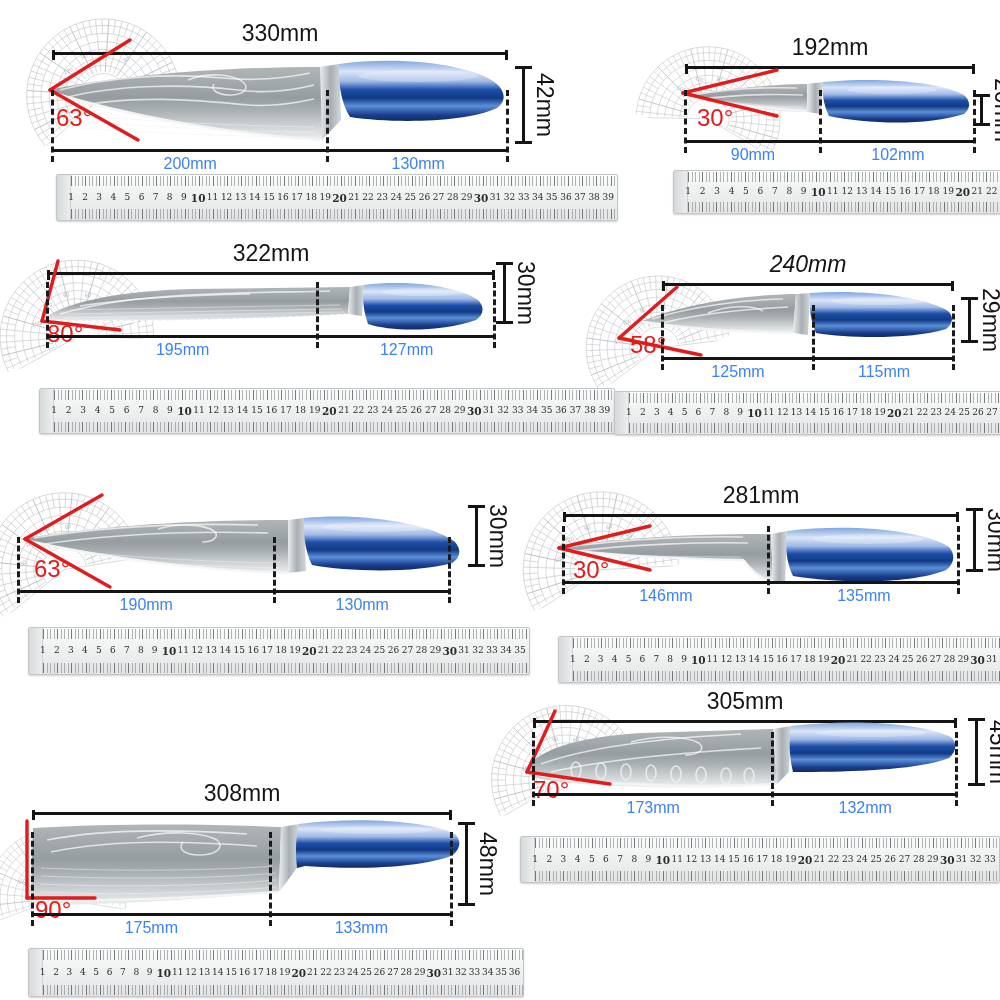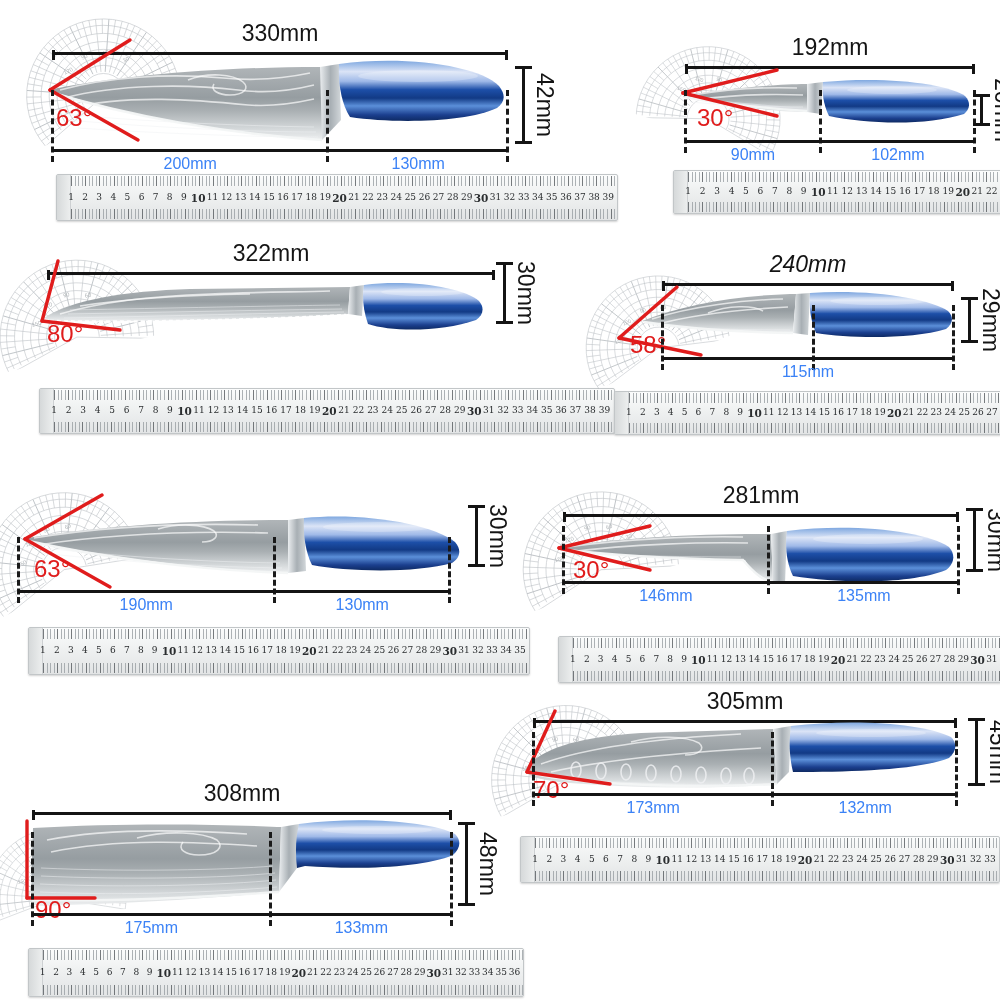--- a/index.html
+++ b/index.html
@@ -509,20 +509,30 @@
       <path class="serr" d="M10,41 C90,43 220,40 306,35"></path>
       <path fill="url(#bolster)" d="M310,7 L324,5 L322,36 L308,34 Z"></path>
       <path fill="url(#handle)" d="M324,5 C372,-1 424,8 439,21 C445,28 443,35 436,40 C402,52 352,52 328,44 C323,30 322,16 324,5 Z"></path>
       <ellipse class="hl" cx="383" cy="12" rx="42" ry="4"></ellipse>
     </svg>
     <svg class="angle-arms">
         <line x1="17" y1="63" x2="33" y2="3"></line>
         <line x1="17" y1="63" x2="95" y2="72"></line>
       </svg>
     <div class="angle-label">80°</div>
+    <div class="measure">
+      <div class="vd l"></div>
+      <div class="vd m" style="left: 60.56%; margin-left: -2px;"></div>
+      <div class="vd r"></div>
+      <div class="mline"></div>
+      <div class="segs">
+        <div class="seg s1" style="width: 60.56%;">195mm</div>
+        <div class="seg s2">127mm</div>
+      </div>
+    </div>
     <div class="hdim">
       <div class="hline"></div>
       <div class="hlabel">30mm</div>
     </div>
     <div class="ruler">
       <div class="r-top"></div>
       <div class="r-nums">
           <span>1</span>
           <span>2</span>
           <span>3</span>
@@ -645,20 +655,21 @@
         <line x1="14" y1="53" x2="72" y2="2"></line>
         <line x1="14" y1="53" x2="96" y2="70"></line>
       </svg>
     <div class="angle-label">58°</div>
     <div class="measure">
       <div class="vd l"></div>
       <div class="vd m" style="left: 52.08%; margin-left: -2px;"></div>
       <div class="vd r"></div>
       <div class="mline"></div>
       <div class="segs">
+        <div class="seg s1" style="width: 52.08%;">125mm</div>
         <div class="seg s2">115mm</div>
       </div>
     </div>
     <div class="hdim">
       <div class="hline"></div>
       <div class="hlabel">29mm</div>
     </div>
     <div class="ruler">
       <div class="r-top"></div>
       <div class="r-nums">

